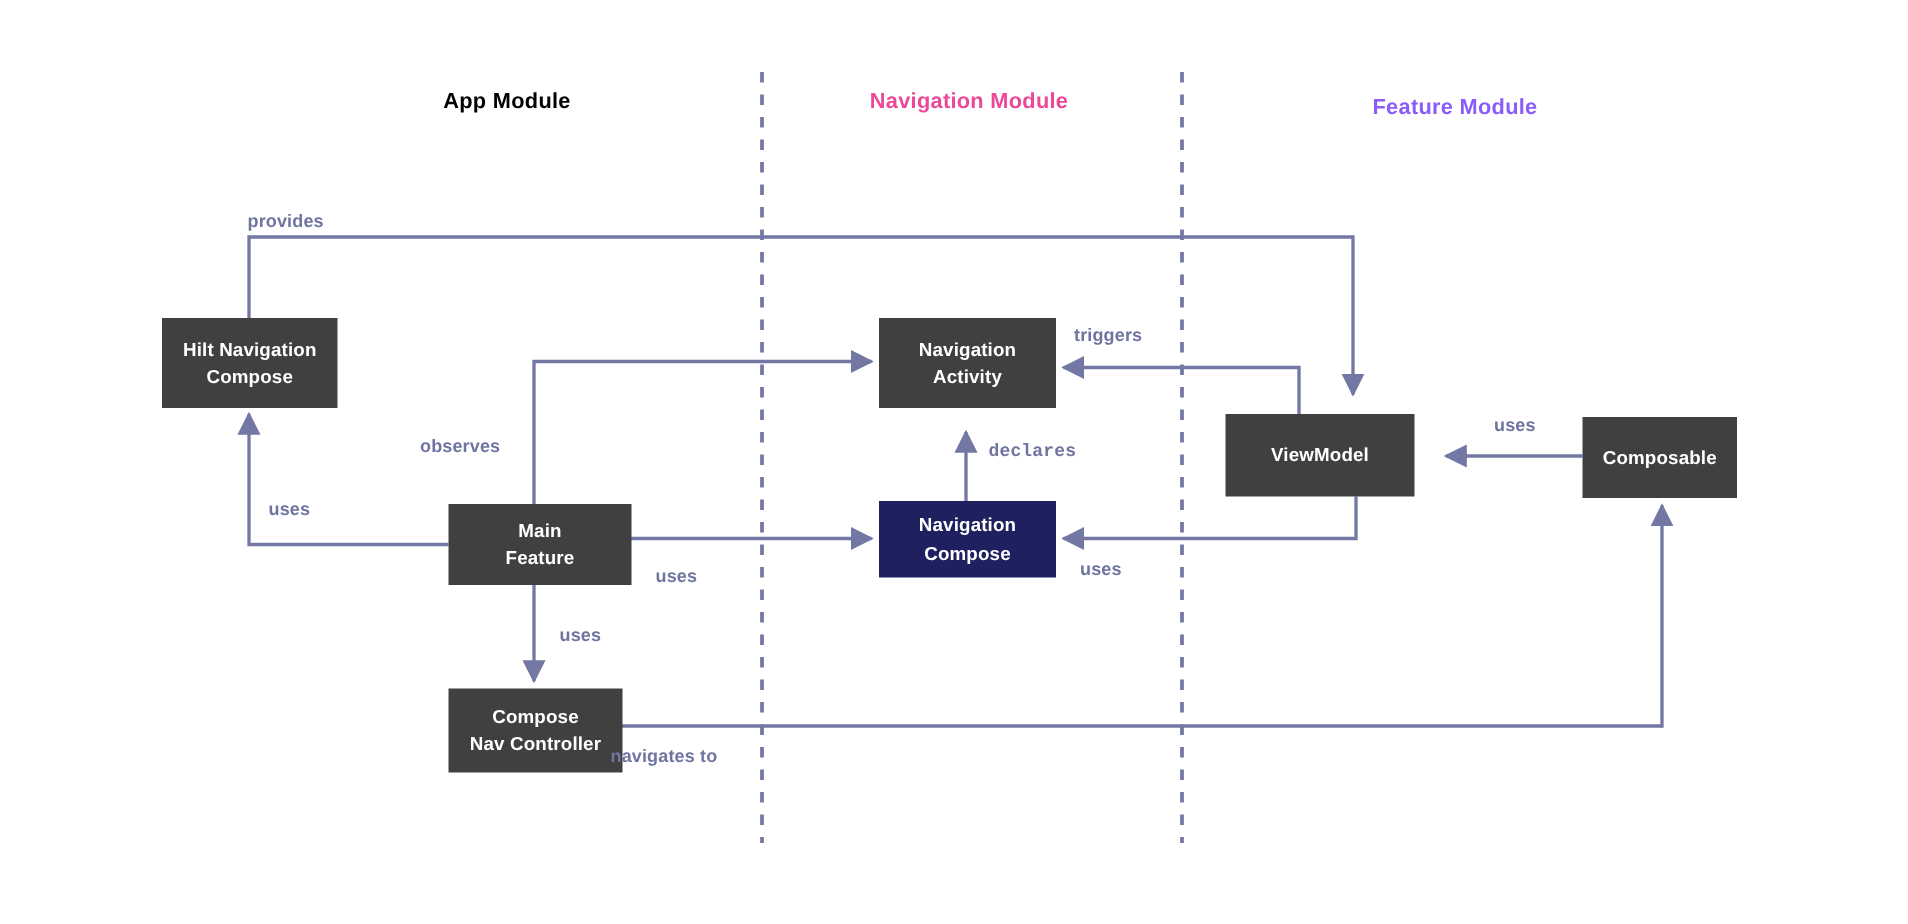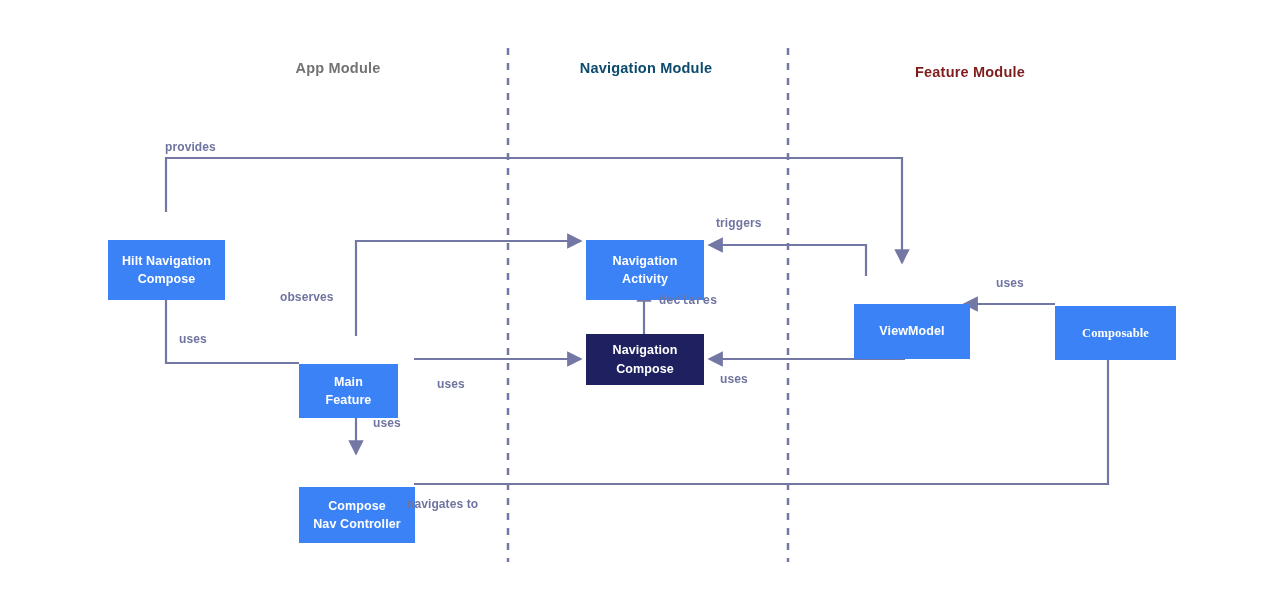--- a/index.html
+++ b/index.html
@@ -26,39 +26,39 @@
     height: 616px;
   }
   .module-title {
     position: absolute;
     font-size: 14.5px;
     font-weight: bold;
     letter-spacing: 0.2px;
     white-space: nowrap;
     transform: translateX(-50%);
   }
-  .module-title.app    { color: #737373; }
-  .module-title.nav    { color: #0c4a6e; }
-  .module-title.feat   { color: #7f1d1d; }
+  .module-title.app    { color: #000000; }
+  .module-title.nav    { color: #ec4899; }
+  .module-title.feat   { color: #8b5cf6; }
 
   .node-box {
     position: absolute;
     display: flex;
     align-items: center;
     justify-content: center;
     text-align: center;
     color: #ffffff;
     font-size: 12.5px;
     font-weight: bold;
     line-height: 1.45;
     letter-spacing: 0.1px;
     box-sizing: border-box;
     padding: 2px 4px;
   }
-  .node-box.fill-light { background: #3b82f6; margin-top: 28px; }
+  .node-box.fill-light { background: #404040; }
   .node-box.fill-dark  { background: #1e2060; }
 
   .edge-label {
     position: absolute;
     font-size: 12px;
     font-weight: bold;
     color: #6f74a0;
     white-space: nowrap;
     letter-spacing: 0.1px;
   }
@@ -106,21 +106,21 @@
   <div class="module-title nav" style="left:646px; top:60px;">Navigation Module</div>
   <div class="module-title feat" style="left:970px; top:64px;">Feature Module</div>
 
   <div class="node-box fill-light" style="left:108px; top:212px; width:117px; height:60px;">
     <div>
       <div>Hilt Navigation</div>
       <div>Compose</div>
     </div>
   </div>
 
-  <div class="node-box fill-light" style="left:299px; top:336px; width:99px; height:54px;">
+  <div class="node-box fill-light" style="left:299px; top:336px; width:122px; height:54px;">
     <div>
       <div>Main</div>
       <div>Feature</div>
     </div>
   </div>
 
   <div class="node-box fill-light" style="left:299px; top:459px; width:116px; height:56px;">
     <div>
       <div>Compose</div>
       <div>Nav Controller</div>
@@ -134,27 +134,27 @@
     </div>
   </div>
 
   <div class="node-box fill-dark" style="left:586px; top:334px; width:118px; height:51px;">
     <div>
       <div>Navigation</div>
       <div>Compose</div>
     </div>
   </div>
 
-  <div class="node-box fill-light" style="left:854px; top:276px; width:116px; height:55px;">
+  <div class="node-box fill-light" style="left:817px; top:276px; width:126px; height:55px;">
     <div>
       <div>ViewModel</div>
     </div>
   </div>
 
-  <div class="node-box fill-light" style="left:1055px; top:278px; width:121px; height:54px;font-family:Liberation Serif, serif;">
+  <div class="node-box fill-light" style="left:1055px; top:278px; width:103px; height:54px;">
     <div>
       <div>Composable</div>
     </div>
   </div>
 
   <div class="edge-label" style="left:165px; top:140px;">provides</div>
   <div class="edge-label" style="left:179px; top:332px;">uses</div>
   <div class="edge-label" style="left:280px; top:290px;">observes</div>
   <div class="edge-label" style="left:437px; top:377px;">uses</div>
   <div class="edge-label" style="left:373px; top:416px;">uses</div>

